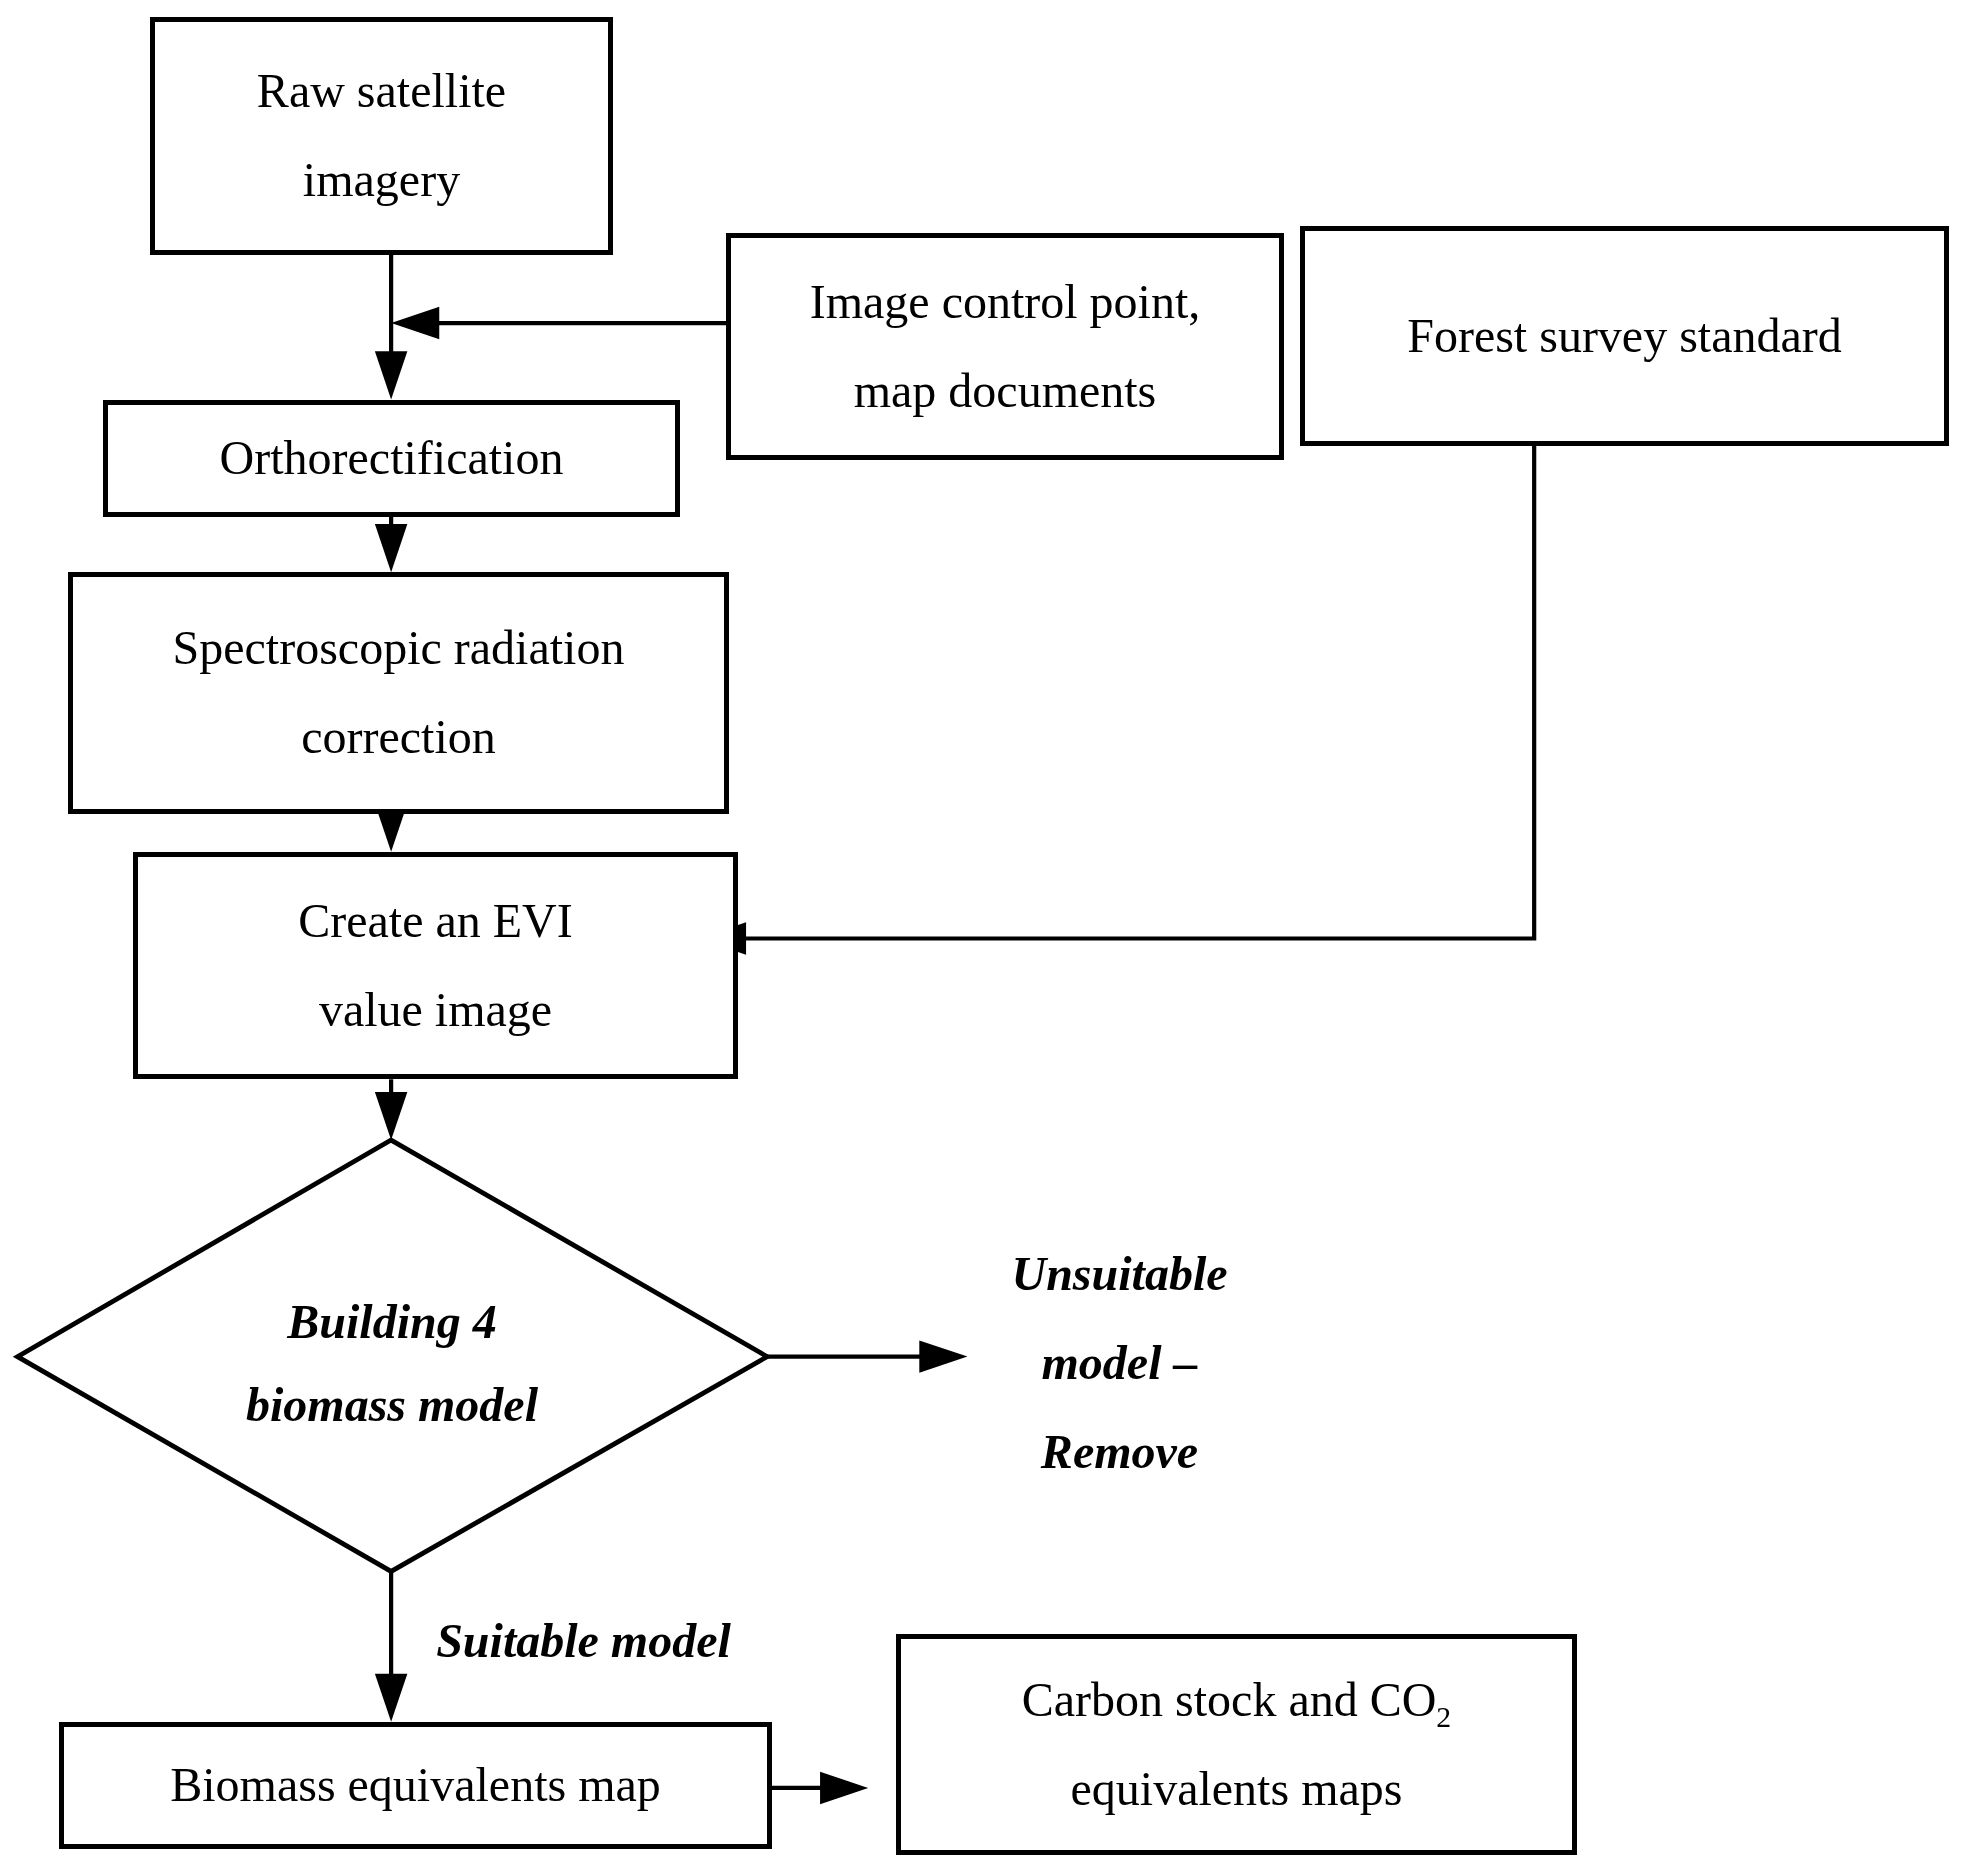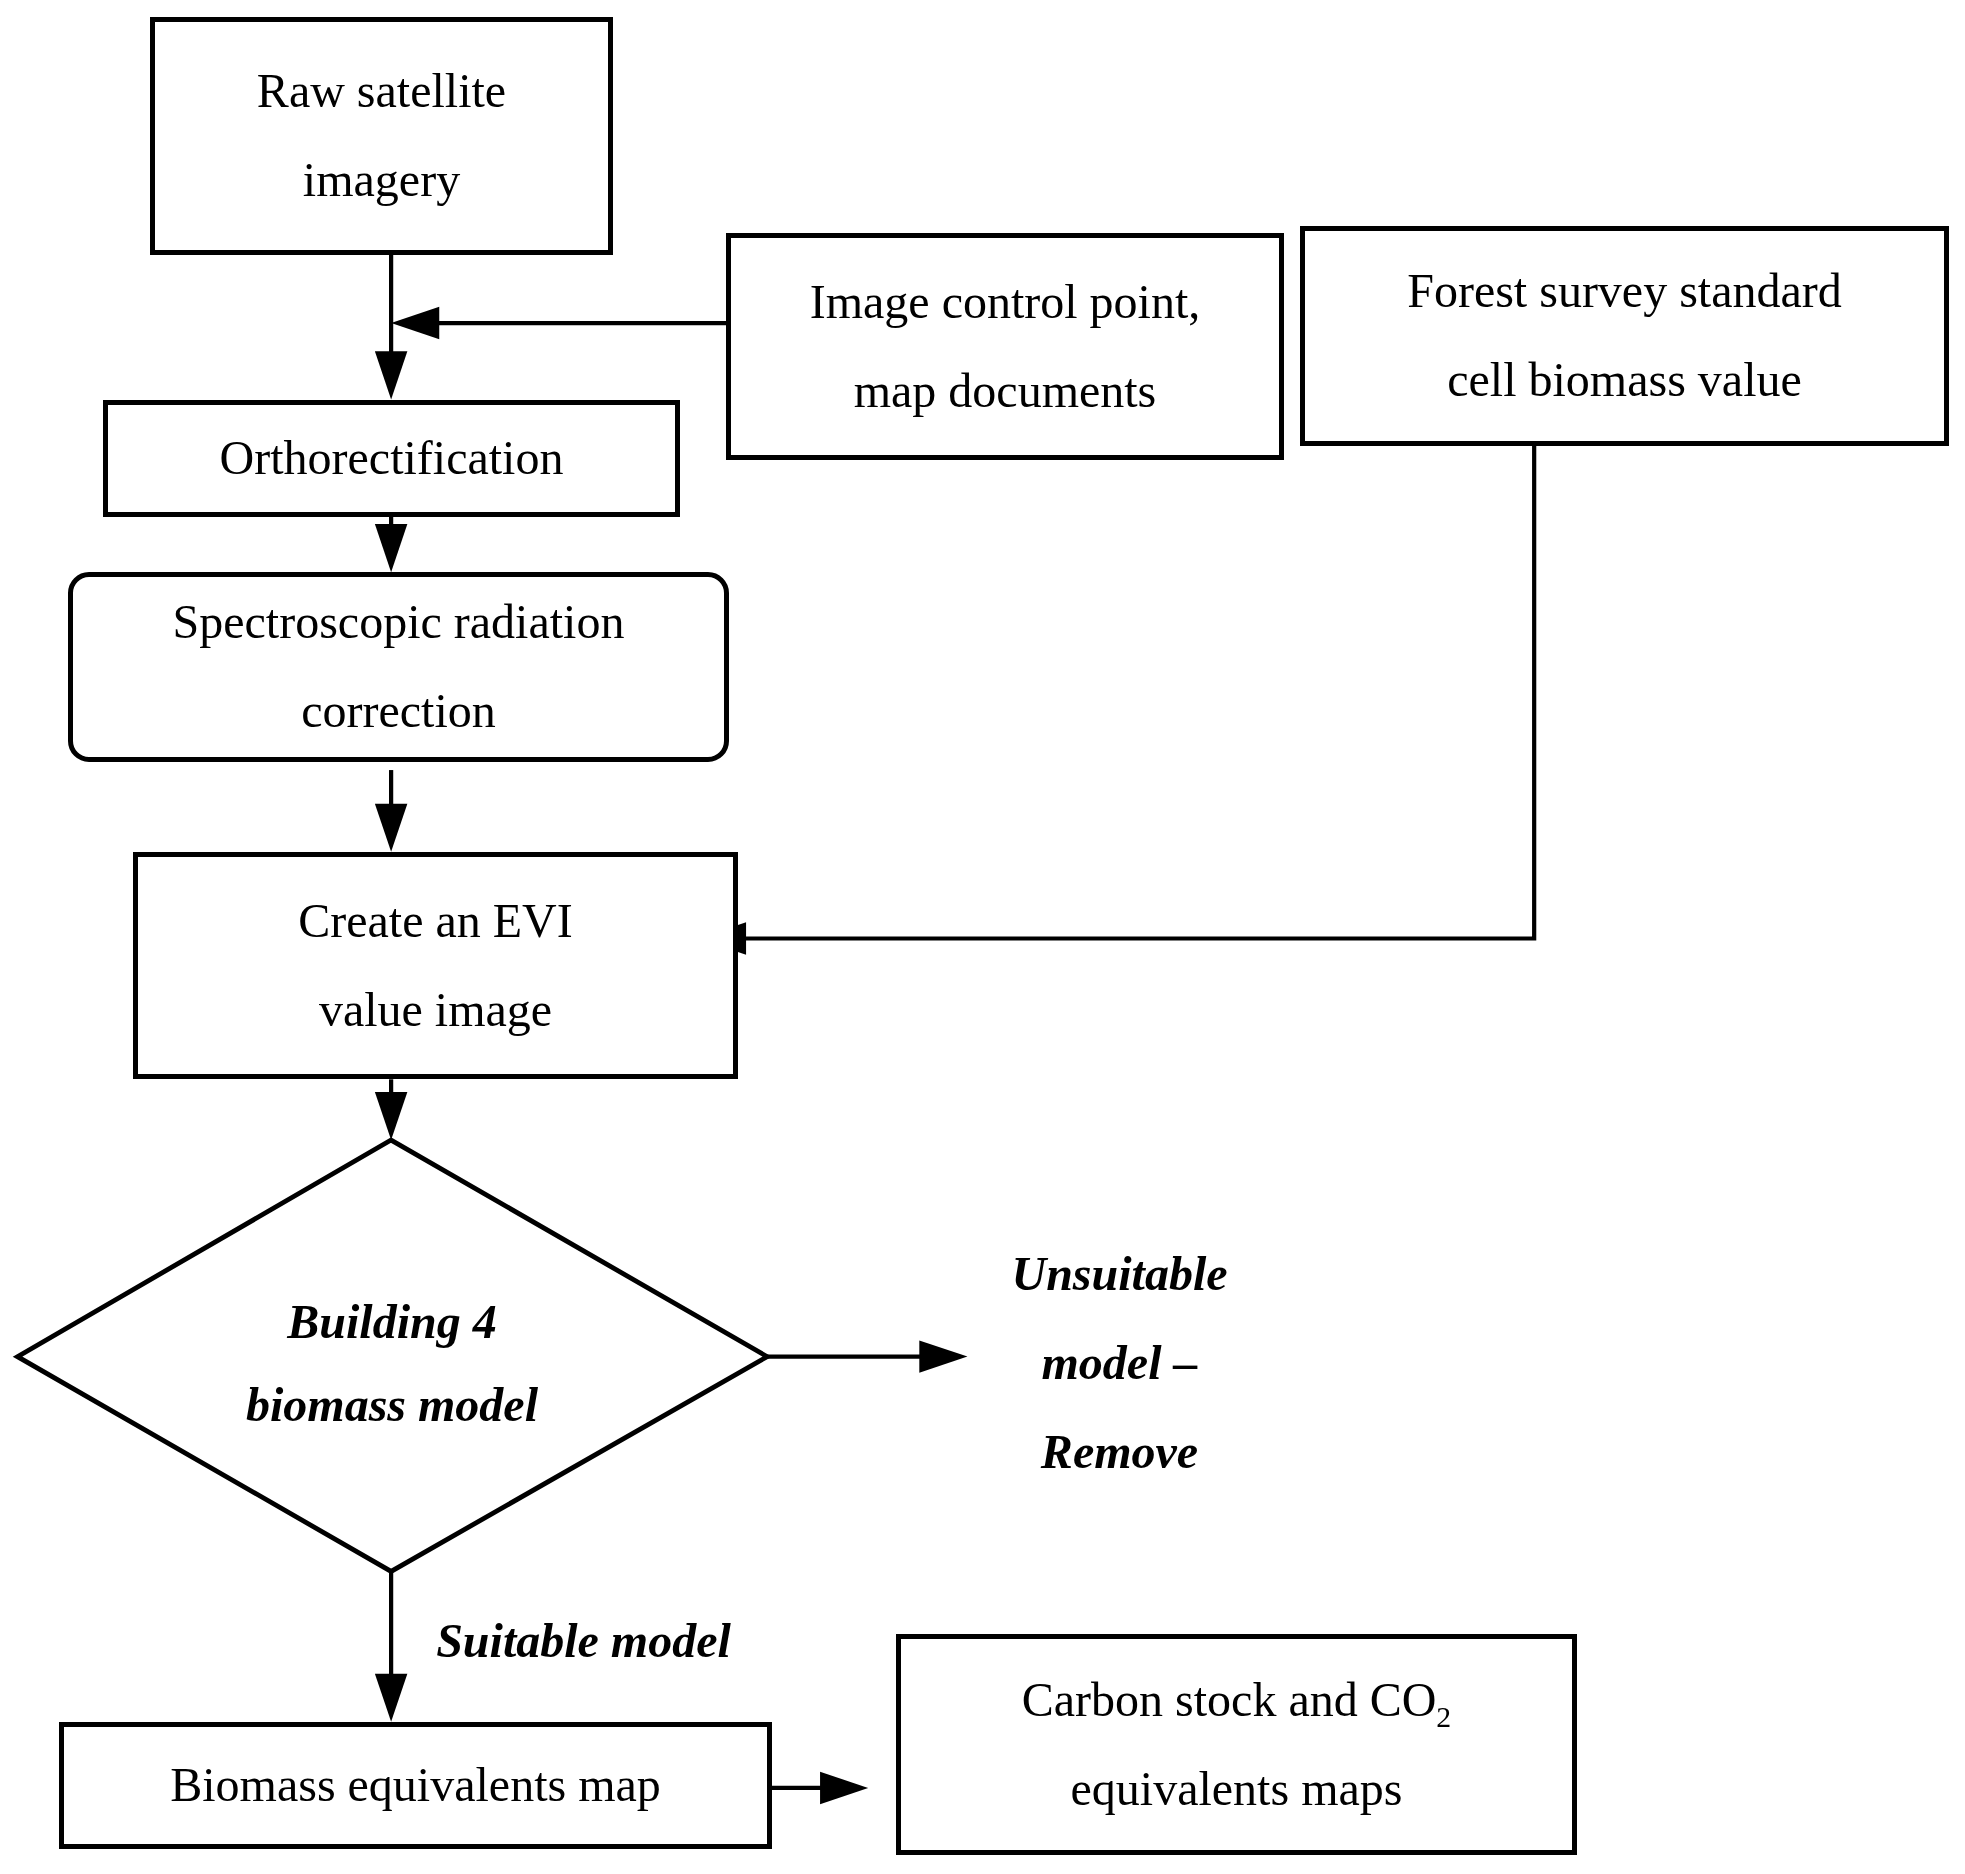--- a/index.html
+++ b/index.html
@@ -60,21 +60,21 @@
   }
   sub.co2sub {
     font-size: 0.62em;
     line-height: 0;
   }
   
   #node-raw     { left: 150px;  top: 17px;   width: 463px;  height: 238px; }
   #node-imgctl  { left: 726px; top: 233px;  width: 558px;  height: 227px; }
   #node-forest  { left: 1300px; top: 226px;  width: 649px; height: 220px; text-align: right; }
   #node-ortho   { left: 103px;  top: 400px;  width: 577px;  height: 117px; }
-  #node-spec    { left: 68px;  top: 572px;  width: 661px; height: 190px; border-radius: 21px; }
+  #node-spec    { left: 68px;  top: 572px;  width: 661px; height: 242px; }
   #node-evi     { left: 93px;  top: 852px; width: 605px; height: 227px; margin-left: 40px; }
   #node-biomass { left: 59px;   top: 1722px; width: 713px; height: 127px; }
   #node-carbon  { left: 896px; top: 1634px; width: 681px; height: 221px; }
   #decision-label   { left: 91px;  top: 1270px; width: 602px; height: 187px; }
   #label-unsuitable { left: 933px; top: 1230px; width: 373px; }
   #label-suitable   { left: 397px;  top: 1597px; width: 373px; }
 </style>
 </head>
 <body>
 
@@ -117,21 +117,20 @@
     <div class="tline">imagery</div>
   </div>
 
   <div class="node" id="node-imgctl">
     <div class="tline">Image control point,</div>
     <div class="tline">map documents</div>
   </div>
 
   <div class="node" id="node-forest">
     <div class="tline">Forest survey standard</div>
-    <div class="tline">cell biomass value</div>
   </div>
 
   <div class="node" id="node-ortho">
     <div class="tline">Orthorectification</div>
   </div>
 
   <div class="node" id="node-spec">
     <div class="tline">Spectroscopic radiation</div>
     <div class="tline">correction</div>
   </div>

